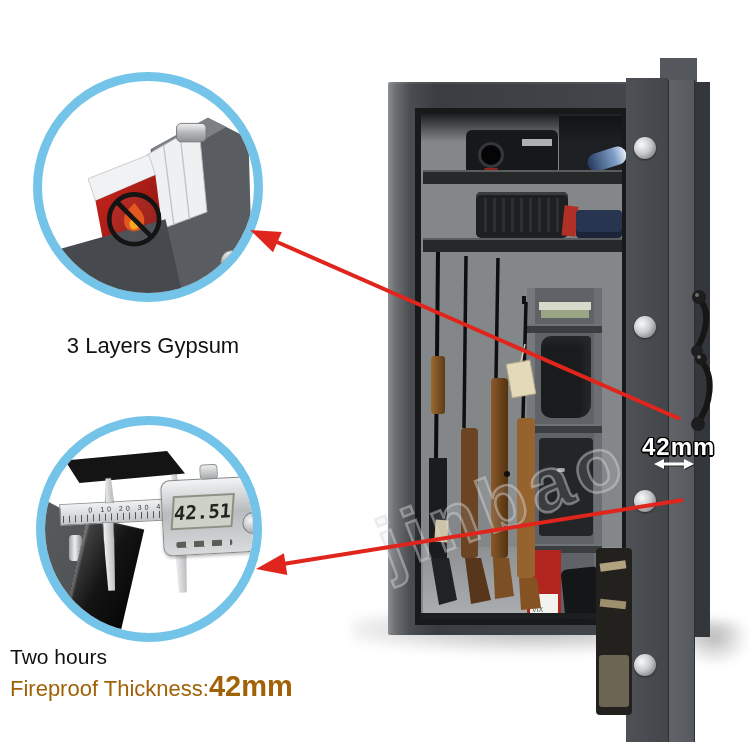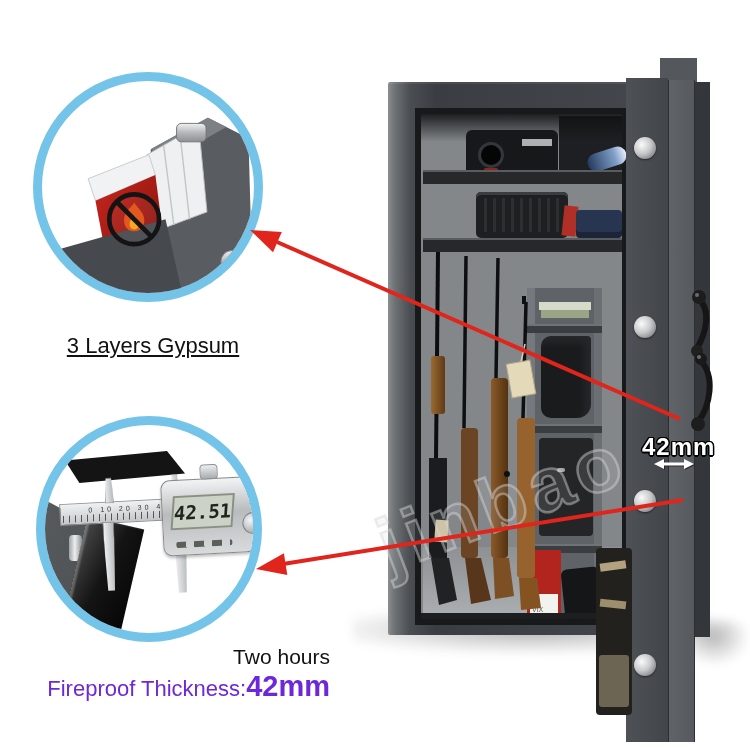--- a/index.html
+++ b/index.html
@@ -127,24 +127,24 @@
     background:repeating-linear-gradient(90deg,#5c5f58 0 10px,transparent 10px 18px);border-radius:2px;}
   .cal-thumb{position:absolute;left:158px;top:42px;width:18px;height:15px;border-radius:4px;
     background:linear-gradient(#eceeef,#a9acae);border:1px solid #8d9092;}
   .cal-roller{position:absolute;left:198px;top:92px;width:22px;height:22px;border-radius:50%;
     background:radial-gradient(circle at 35% 35%,#f4f5f6,#b5b8ba 60%,#85888a);border:1px solid #7f8284;}
   .cal-rod{position:absolute;left:214px;top:79px;width:34px;height:8px;
     background:linear-gradient(#e8eaec,#a9acae);border:1px solid #909395;}
 
   
   .caption-top{position:absolute;left:28px;top:333px;width:250px;text-align:center;z-index:3;
-    font-size:22px;line-height:1.22;color:#111;text-decoration:underline;}
-  .caption-bottom{position:absolute;left:10px;top:645px;width:320px;text-align:right;z-index:3;}
+    font-size:22px;line-height:1.22;color:#111;}
+  .caption-bottom{position:absolute;left:10px;top:645px;width:320px;text-align:left;z-index:3;}
   .caption-bottom .line1{font-size:21px;color:#111;}
-  .caption-bottom .line2{margin-top:1px;color:#6d28d9;white-space:nowrap;}
+  .caption-bottom .line2{margin-top:1px;color:#a16207;white-space:nowrap;}
   .caption-bottom .red-label{font-size:22px;font-weight:400;}
   .caption-bottom .red-value{font-size:29px;font-weight:700;}
 
   
   .watermark{position:absolute;left:372px;top:458px;z-index:5;transform:rotate(-21deg);
     font-size:76px;font-weight:bold;letter-spacing:6px;color:rgba(200,203,206,.14);
     -webkit-text-stroke:2.5px rgba(214,216,218,.45);pointer-events:none;}
 
   
   .overlay-svg{position:absolute;left:0;top:0;width:750px;height:750px;z-index:7;pointer-events:none;}

